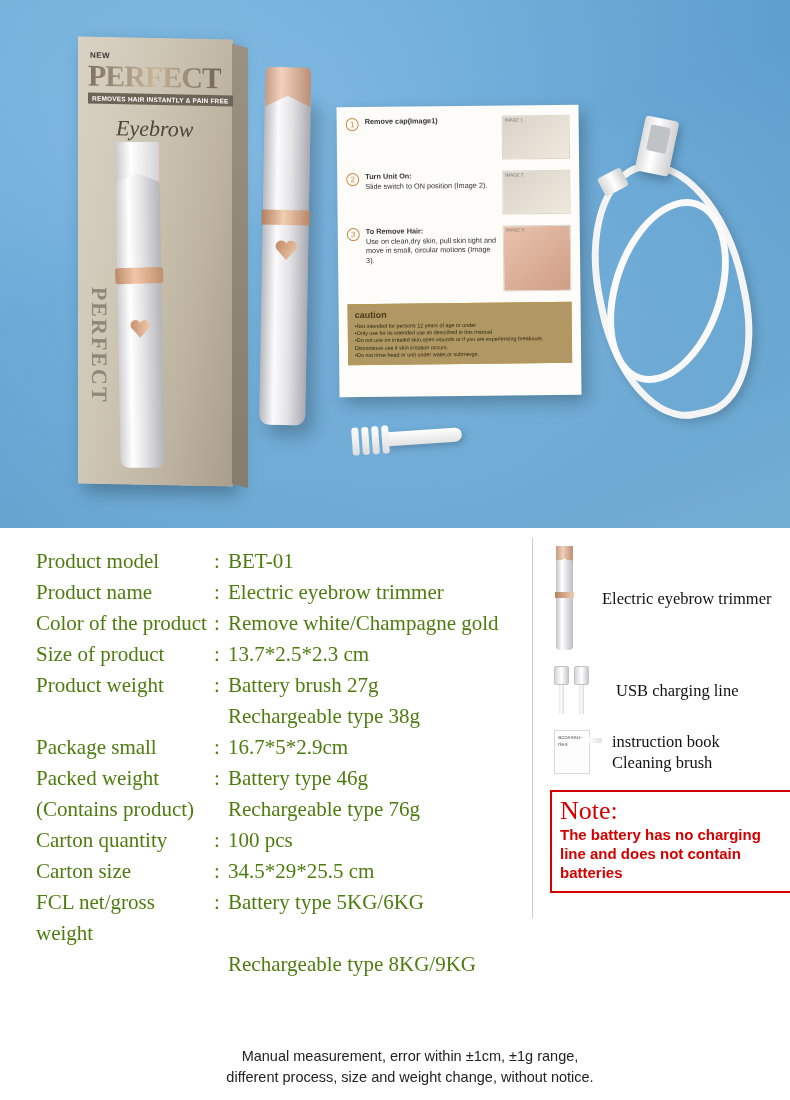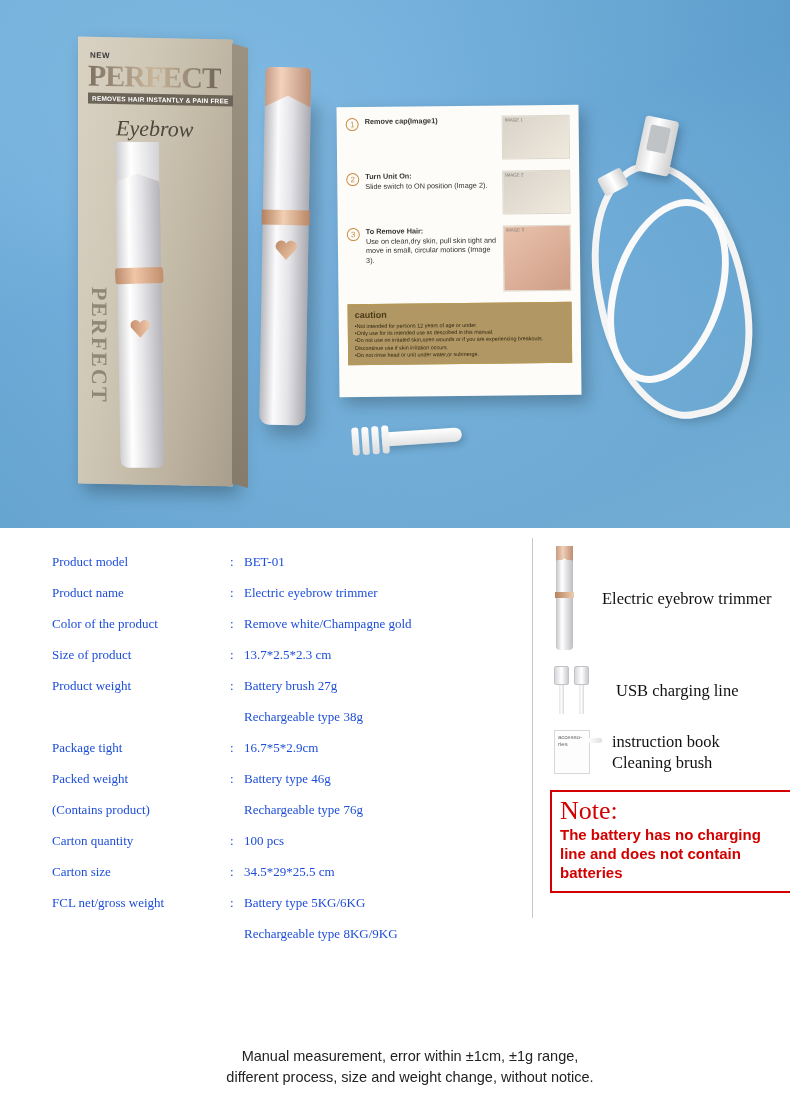--- a/index.html
+++ b/index.html
@@ -222,24 +222,24 @@
   }
 
   
   .content {
     position: relative;
     display: flex;
     padding: 18px 0 0 0;
   }
   .spec {
     width: 530px;
-    padding-left: 52px;
+    padding-left: 36px;
     font-family: "Liberation Serif", serif;
-    font-size: 13px;
-    color: #1d4ed8;
+    font-size: 21px;
+    color: #4d7c0f;
   }
   .spec-row { display: flex; align-items: baseline; line-height: 31px; }
   .spec-label { width: 178px; }
   .spec-colon { width: 14px; }
   .spec-value { flex: 1; }
   .spec-row.cont .spec-label, .spec-row.cont .spec-colon { visibility: hidden; }
 
   .divider {
     position: absolute;
     left: 532px; top: 10px;
@@ -445,21 +445,21 @@
         <div class="spec-label">Product weight</div>
         <div class="spec-colon">:</div>
         <div class="spec-value">Battery brush   27g</div>
       </div>
       <div class="spec-row cont">
         <div class="spec-label"></div>
         <div class="spec-colon"></div>
         <div class="spec-value">Rechargeable type   38g</div>
       </div>
       <div class="spec-row">
-        <div class="spec-label">Package tight</div>
+        <div class="spec-label">Package small</div>
         <div class="spec-colon">:</div>
         <div class="spec-value">16.7*5*2.9cm</div>
       </div>
       <div class="spec-row">
         <div class="spec-label">Packed weight</div>
         <div class="spec-colon">:</div>
         <div class="spec-value">Battery type   46g</div>
       </div>
       <div class="spec-row">
         <div class="spec-label">(Contains product)</div>

